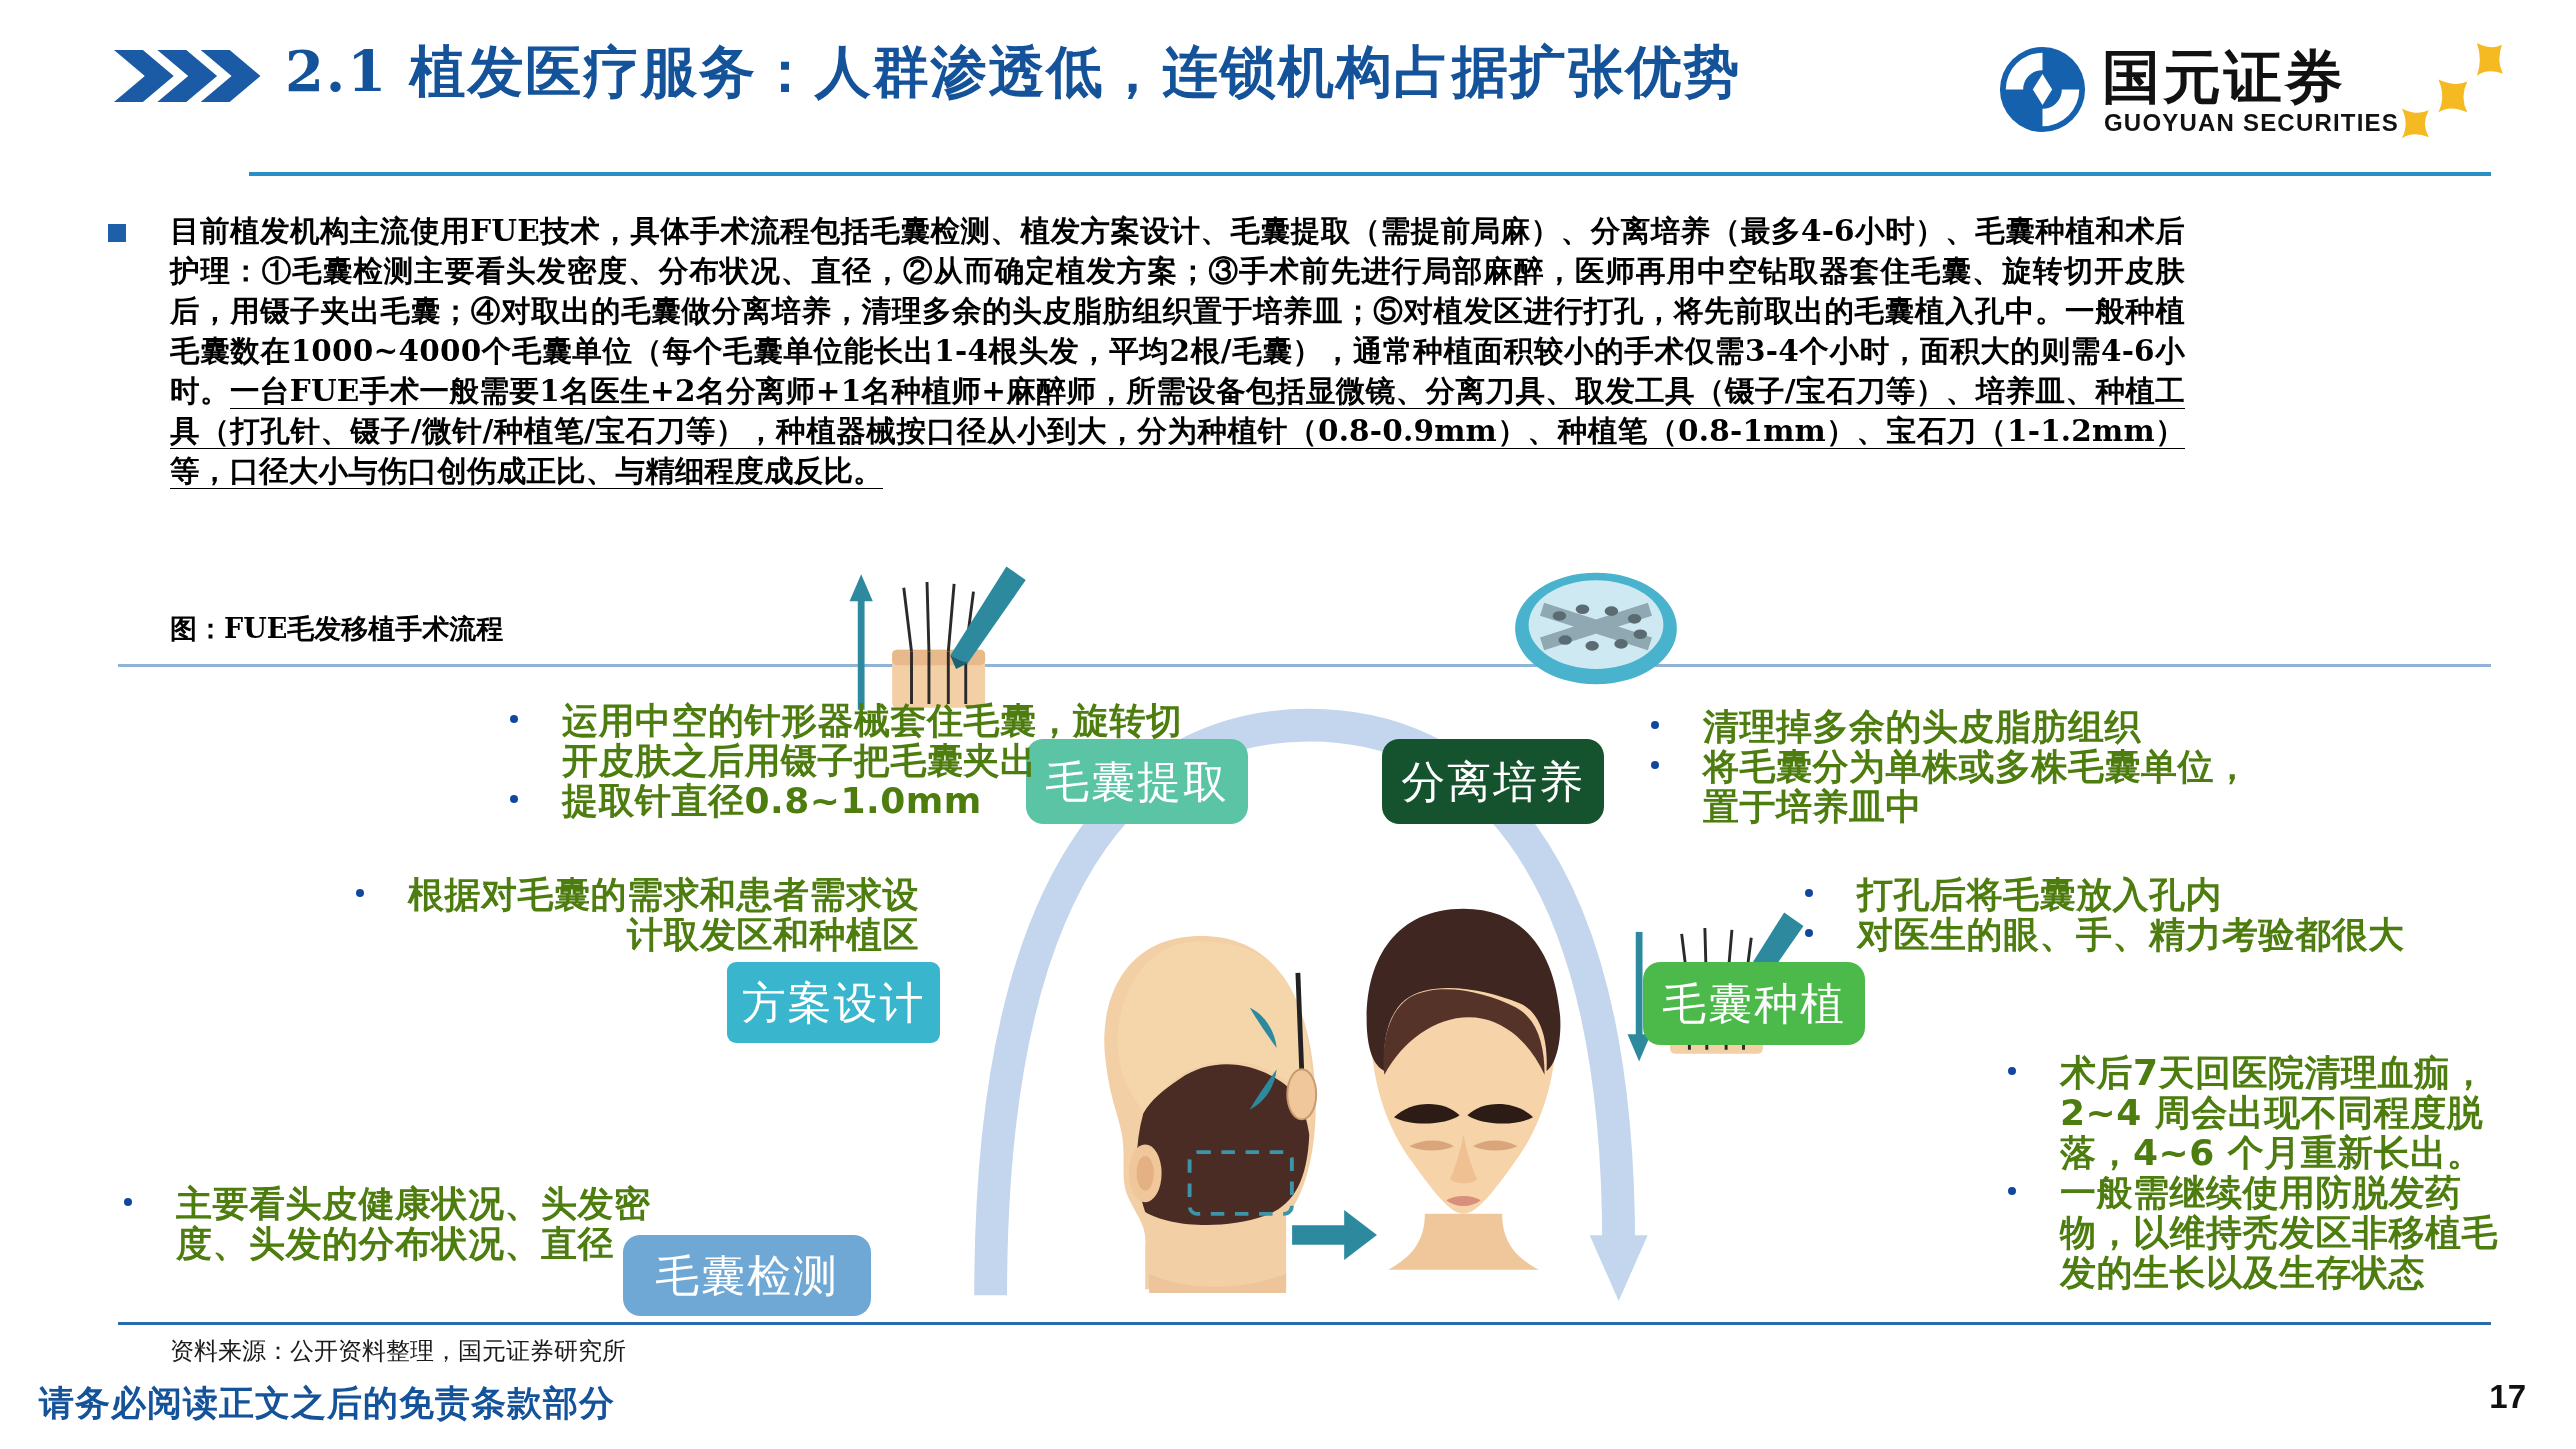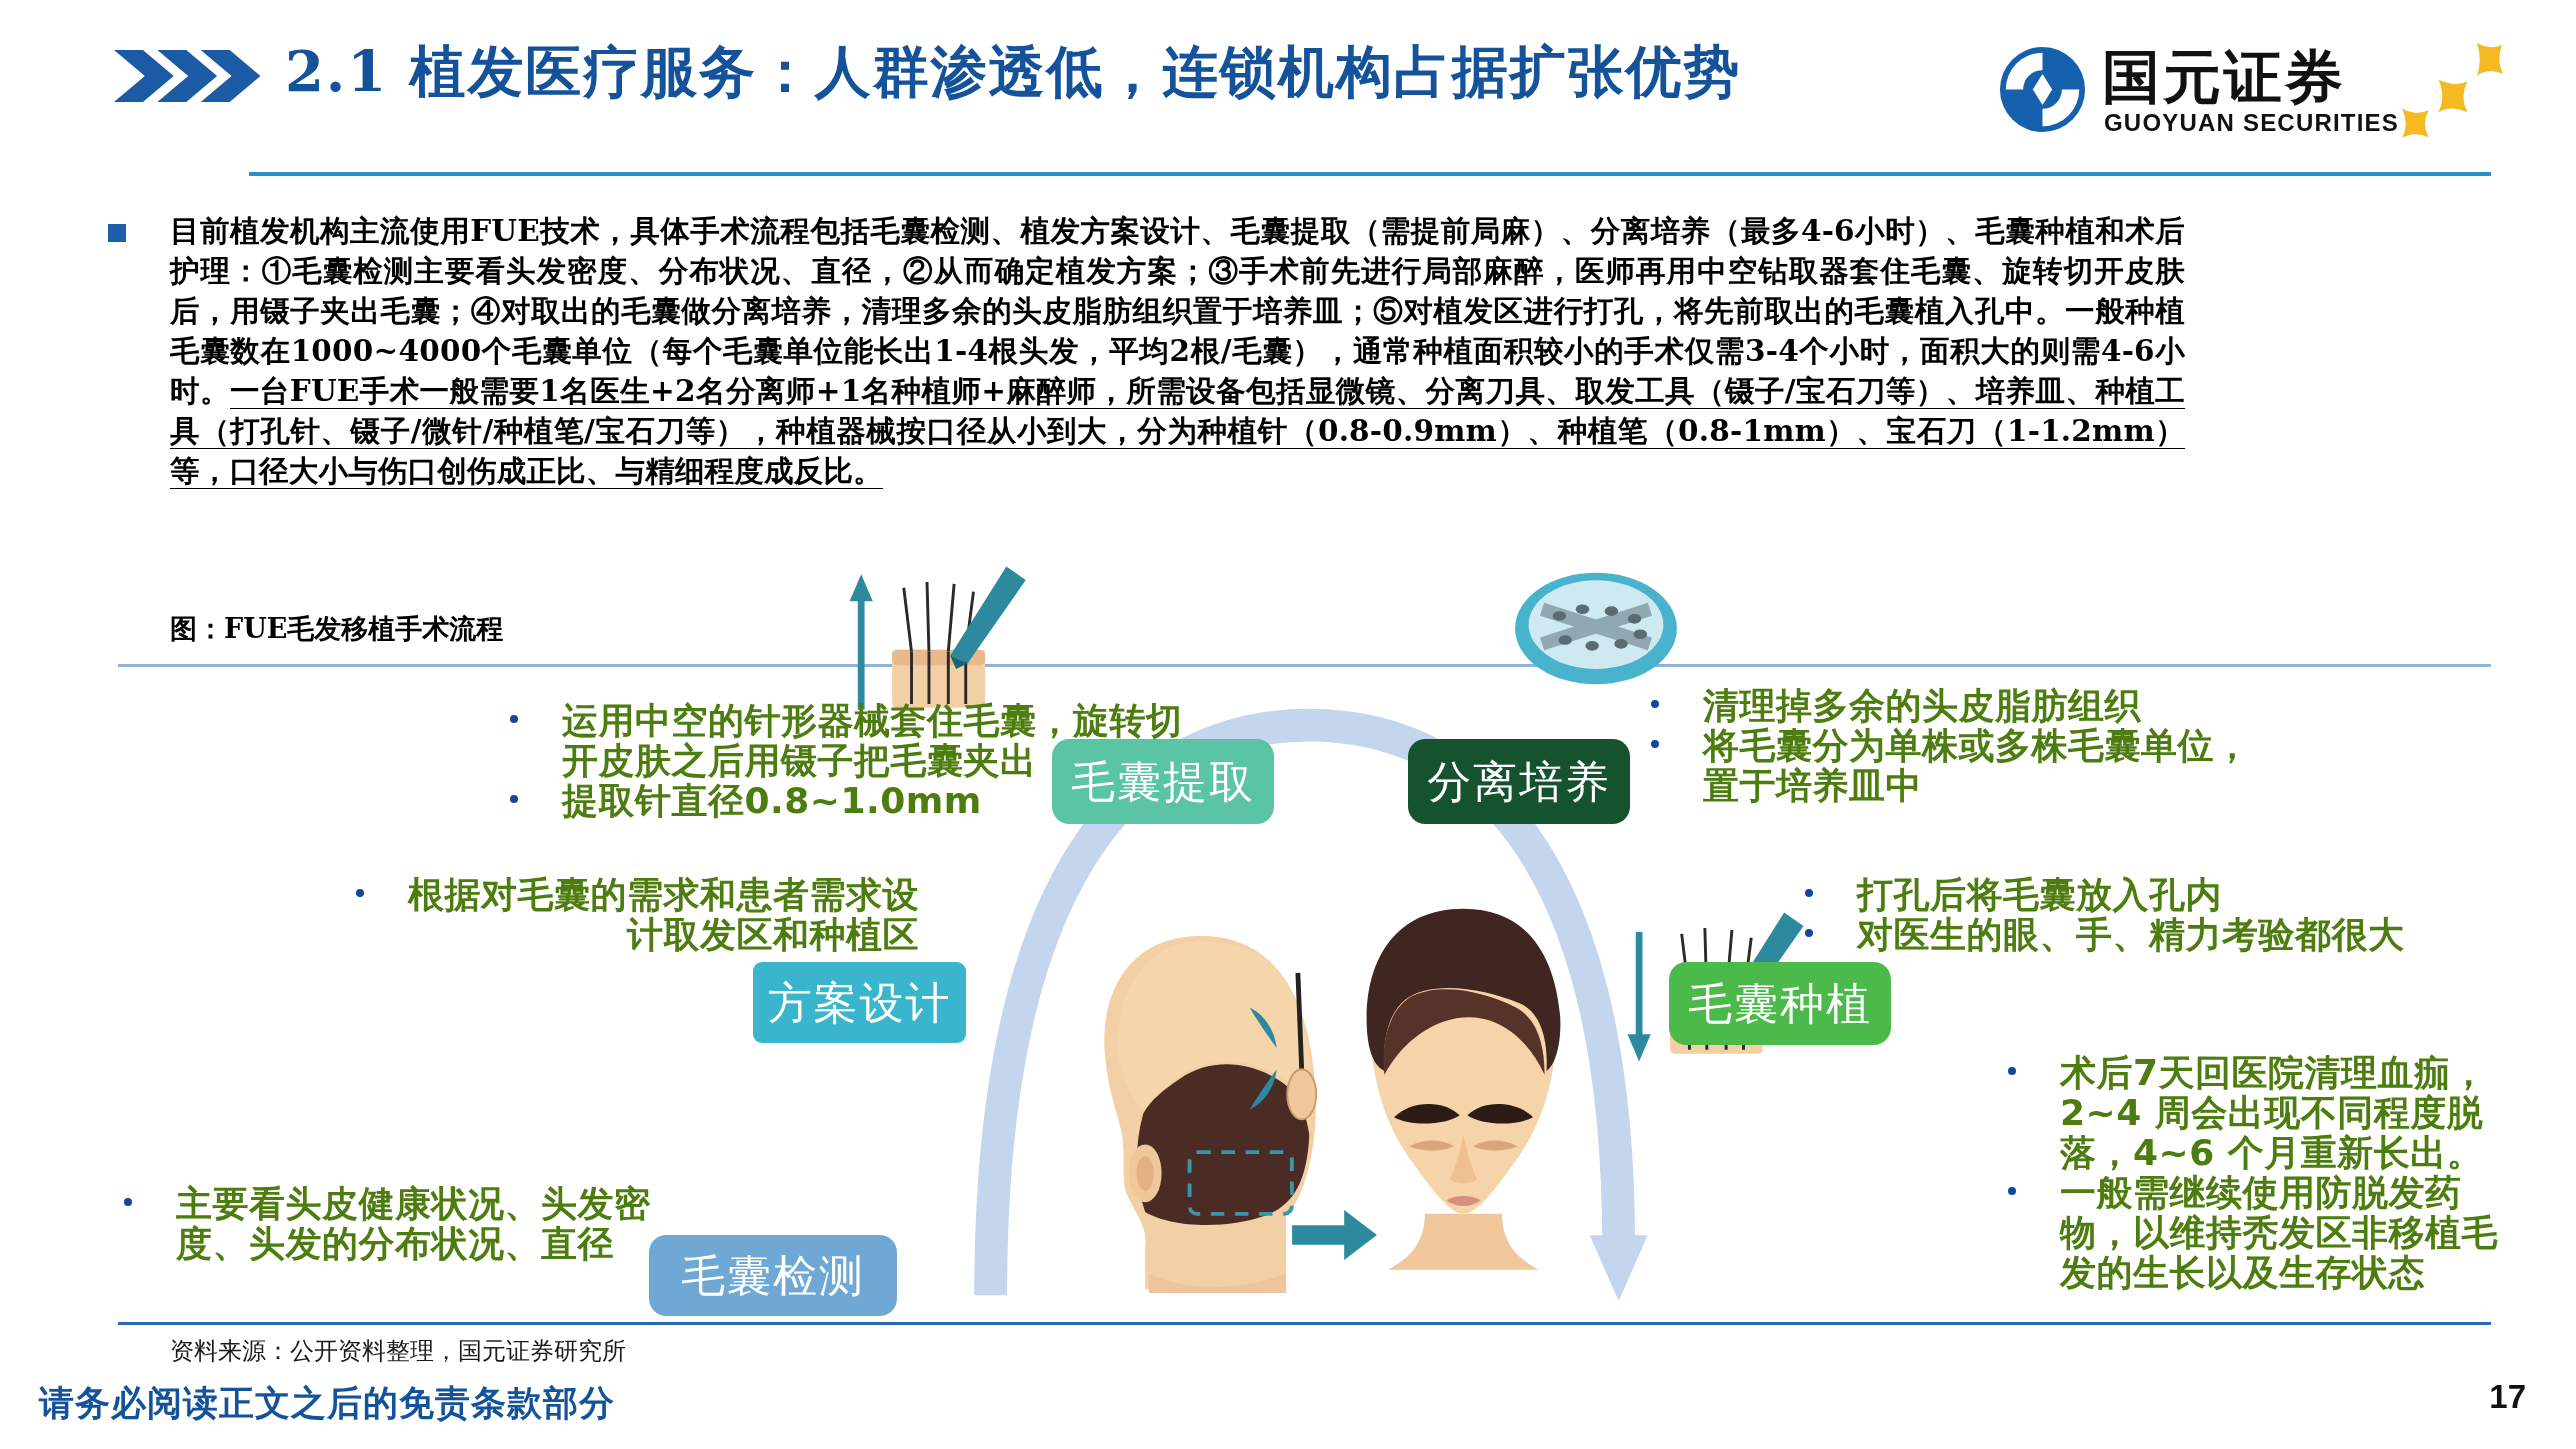--- a/index.html
+++ b/index.html
@@ -84,21 +84,20 @@
     position:absolute;
     border-radius:17.4px;
     color:#ffffff;
     font-family:"DejaVu Sans", sans-serif;
     font-size:44px;
     line-height:1;
     letter-spacing:1.9px;
     display:flex;align-items:center;justify-content:center;
     white-space:nowrap;
     box-sizing:border-box;
-    margin-left:26px;
   }
 
   .blist{
     position:absolute;
     font-family:"DejaVu Sans", sans-serif;
     font-weight:bold;
     font-size:36px;
     line-height:40px;
     color:#4d7c0f;
     letter-spacing:0.5px;
@@ -308,21 +307,21 @@
       </div>
       <div class="row">
         <span>开皮肤之后用镊子把毛囊夹出</span>
       </div>
       <div class="row">
         <span class="dot"></span>
         <span>提取针直径0.8~1.0mm</span>
       </div>
     </div>
 
-    <div class="blist" style="left:1643px;top:19px;">
+    <div class="blist" style="left:1643px;top:40px;">
       <div class="row">
         <span class="dot"></span>
         <span>清理掉多余的头皮脂肪组织</span>
       </div>
       <div class="row">
         <span class="dot"></span>
         <span>将毛囊分为单株或多株毛囊单位，</span>
       </div>
       <div class="row">
         <span>置于培养皿中</span>

